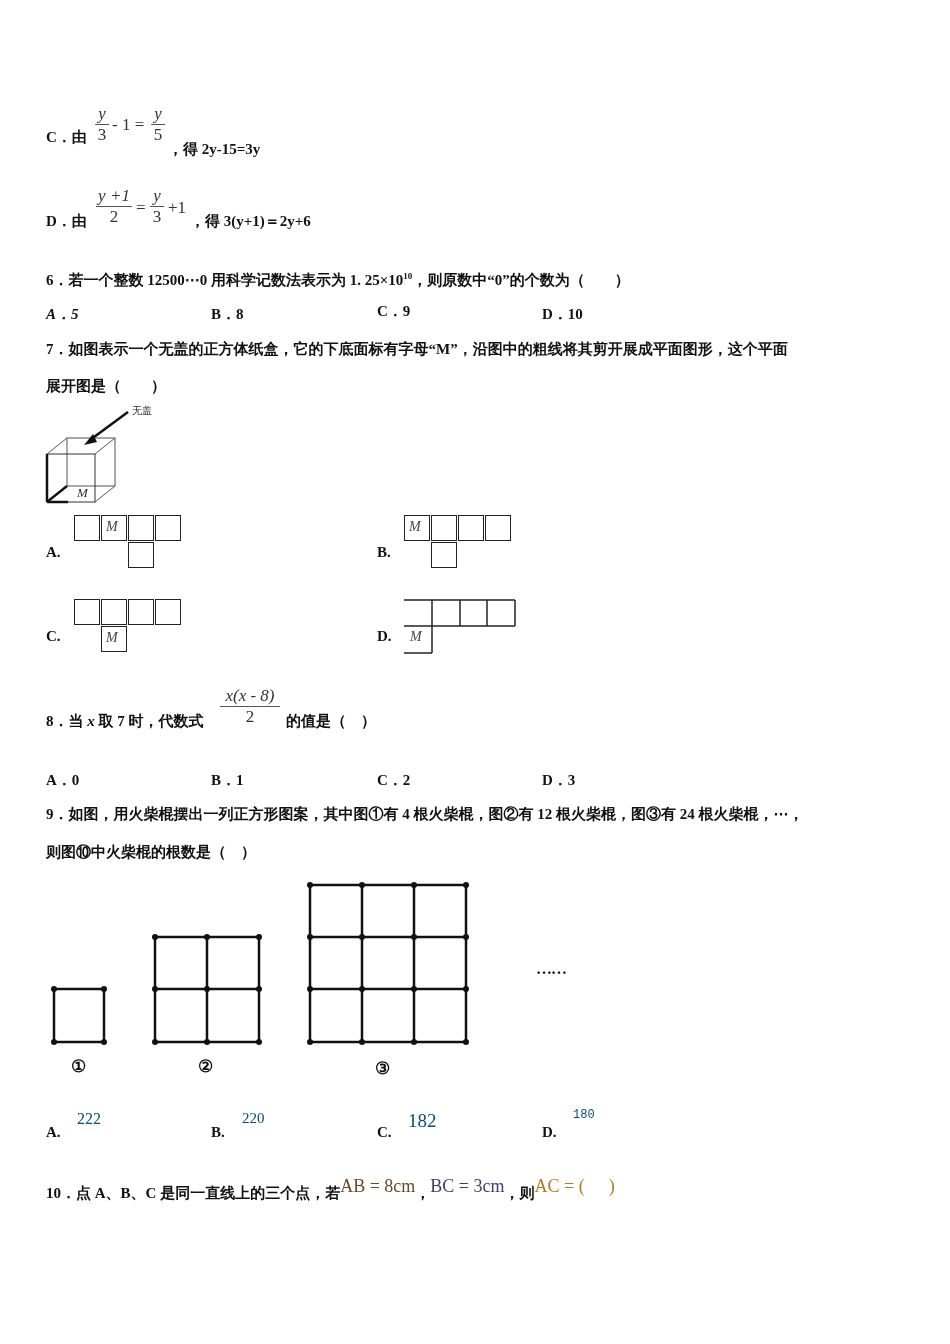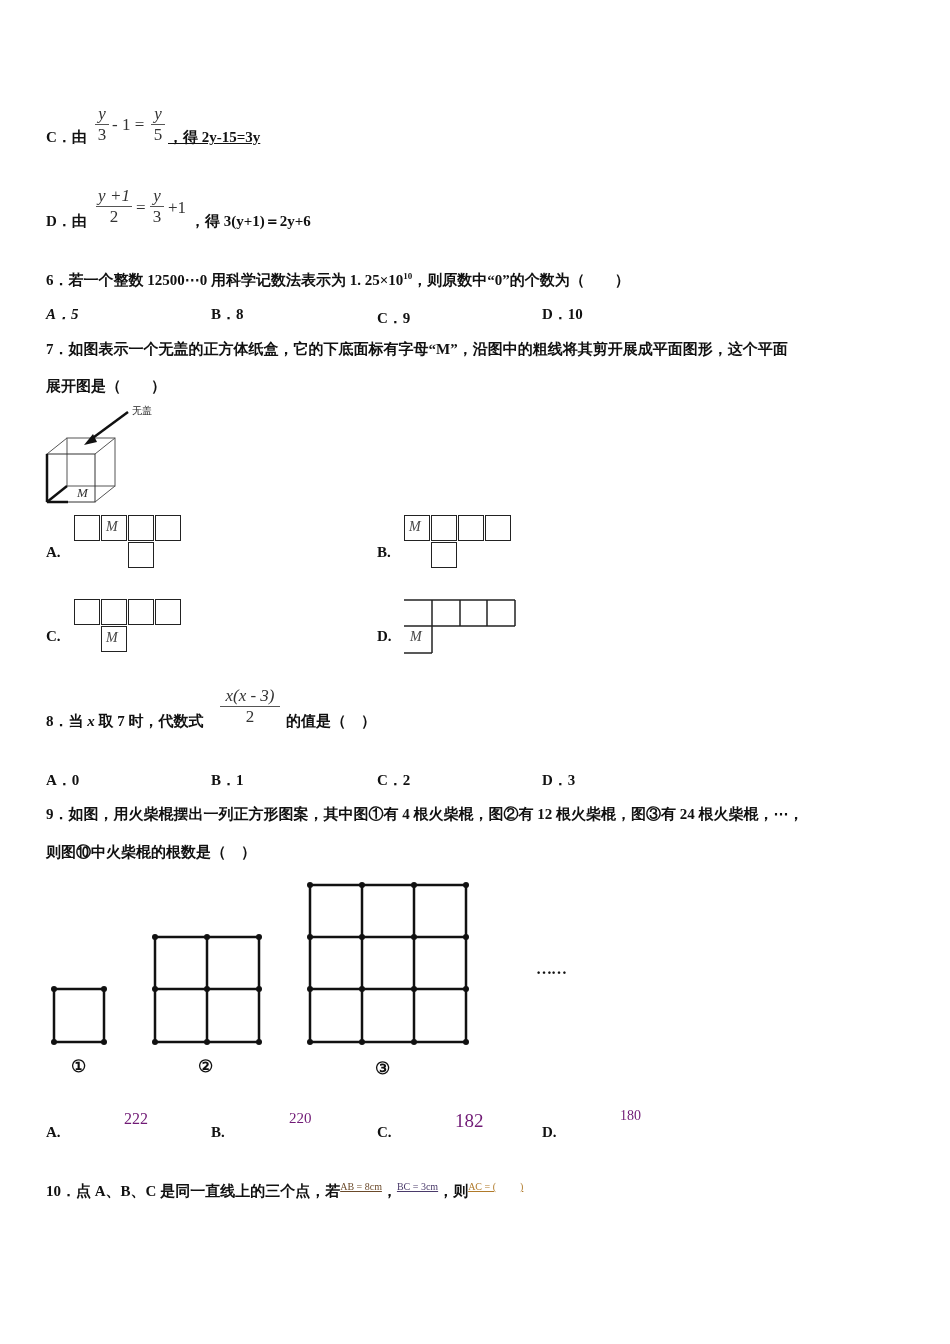--- a/index.html
+++ b/index.html
@@ -11,41 +11,41 @@
     .frac { position: absolute; display: inline-block; text-align: center;
             font-family: "Liberation Serif", serif; font-weight: normal; color: #333; font-size: 17px; }
     .frac .num { display: block; font-style: italic; }
     .frac .bar { display: block; border-top: 1px solid #555; }
     .frac .den { display: block; }
     .mathn { font-weight: normal; font-size: 17px; color: #333; }
     sup { font-size: 9px; }
     .net { position: absolute; }
     .cell { position: absolute; width: 26px; height: 26px; box-sizing: border-box; border: 1.5px solid #222; background: #fff; }
     .cell .m { position: absolute; left: 4px; top: 3px; font-style: italic; font-size: 14px; color: #444; font-family: "Liberation Serif", serif; }
-    .sup-opt { font-weight: normal; font-size: 16px; color: #701a75; position: absolute; margin-left: 47px; }
-    .q10math { font-weight: normal; font-family: "Liberation Serif", serif; font-size: 10px; text-decoration: underline; }
+    .sup-opt { font-weight: normal; font-size: 16px; color: #0c4a6e; position: absolute; }
+    .q10math { font-weight: normal; font-family: "Liberation Serif", serif; font-size: 18px; }
   </style>
 </head>
 <body>
 
 <div class="abs q" style="left:46px;top:128px;">
   <span>C．由</span>
 </div>
 <div class="frac" style="left:95px;top:104px;width:14px;">
   <span class="num">y</span>
   <span class="bar"></span>
   <span class="den" style="font-style:normal">3</span>
 </div>
 <span class="abs mathn" style="left:112px;top:115px;">- 1 =</span>
 <div class="frac" style="left:151px;top:104px;width:14px;">
   <span class="num">y</span>
   <span class="bar"></span>
   <span class="den" style="font-style:normal">5</span>
 </div>
-<span class="abs q" style="left:168px;top:128px;text-decoration:underline;">，得 2y-15=3y</span>
+<span class="abs q" style="left:168px;top:140px;">，得 2y-15=3y</span>
 
 <div class="abs q" style="left:46px;top:212px;">
   <span>D．由</span>
 </div>
 <div class="frac" style="left:96px;top:186px;width:36px;">
   <span class="num">y +1</span>
   <span class="bar"></span>
   <span class="den" style="font-style:normal">2</span>
 </div>
 <span class="abs mathn" style="left:136px;top:198px;">=</span>
@@ -55,21 +55,21 @@
   <span class="den" style="font-style:normal">3</span>
 </div>
 <span class="abs mathn" style="left:168px;top:198px;">+1</span>
 <span class="abs q" style="left:190px;top:212px;">，得 3(y+1)＝2y+6</span>
 
 <div class="abs q" style="left:46px;top:271px;">
   <span>6．若一个整数 12500⋯0 用科学记数法表示为 1. 25×10</span><sup>10</sup><span>，则原数中“0”的个数为（　　）</span>
 </div>
 <span class="abs opt" style="left:46px;top:305px;font-style:italic;">A．5</span>
 <span class="abs opt" style="left:211px;top:305px;">B．8</span>
-<span class="abs opt" style="left:377px;top:309px;">C．9</span>
+<span class="abs opt" style="left:377px;top:302px;">C．9</span>
 <span class="abs opt" style="left:542px;top:305px;">D．10</span>
 
 <div class="abs q" style="left:46px;top:340px;">7．如图表示一个无盖的正方体纸盒，它的下底面标有字母“M”，沿图中的粗线将其剪开展成平面图形，这个平面</div>
 <div class="abs q" style="left:46px;top:377px;">展开图是（　　）</div>
 
 <div class="abs" style="left:40px;top:400px;width:130px;height:105px;">
   <svg width="130" height="105" viewBox="0 0 130 105">
 
     <rect x="27" y="38" width="48" height="48" fill="none" stroke="#555" stroke-width="1"></rect>
 
@@ -138,21 +138,21 @@
   </svg>
   <span class="m abs" style="left:6px;top:30px;font-style:italic;font-size:14px;color:#444;">M</span>
 </div>
 
 <div class="abs q" style="left:46px;top:712px;">
   <span>8．当</span>
   <i>x</i>
   <span>取 7 时，代数式</span>
 </div>
 <div class="frac" style="left:220px;top:686px;width:60px;">
-  <span class="num">x(x - 3)</span>
+  <span class="num">x(x - 8)</span>
   <span class="bar"></span>
   <span class="den" style="font-style:normal">2</span>
 </div>
 <span class="abs q" style="left:286px;top:712px;">的值是（　）</span>
 <span class="abs opt" style="left:46px;top:771px;">A．0</span>
 <span class="abs opt" style="left:211px;top:771px;text-align:right;">B．1</span>
 <span class="abs opt" style="left:377px;top:771px;">C．2</span>
 <span class="abs opt" style="left:542px;top:771px;">D．3</span>
 
 <div class="abs q" style="left:46px;top:805px;">9．如图，用火柴棍摆出一列正方形图案，其中图①有 4 根火柴棍，图②有 12 根火柴棍，图③有 24 根火柴棍，⋯，</div>
@@ -212,17 +212,17 @@
   <span class="abs" style="left:492px;top:88px;font-size:16px;font-weight:bold;letter-spacing:-1px;">……</span>
 </div>
 
 <span class="abs opt" style="left:46px;top:1124px;">A.</span>
 <span class="sup-opt" style="left:77px;top:1110px;">222</span>
 <span class="abs opt" style="left:211px;top:1124px;">B.</span>
 <span class="sup-opt" style="left:242px;top:1110px;font-size:15px;">220</span>
 <span class="abs opt" style="left:377px;top:1124px;">C.</span>
 <span class="sup-opt" style="left:408px;top:1110px;font-size:19px;">182</span>
 <span class="abs opt" style="left:542px;top:1124px;">D.</span>
-<span class="sup-opt" style="left:573px;top:1108px;font-size:14px;">180</span>
+<span class="sup-opt" style="left:573px;top:1108px;font-size:12px;font-family:Liberation Mono, monospace;">180</span>
 
 <div class="abs q" style="left:46px;top:1182px;">
   <span>10．点 A、B、C 是同一直线上的三个点，若</span><span class="q10math" style="color:#6b4a2a;position:relative;top:-6px;">AB = 8cm</span><span>，</span><span class="q10math" style="color:#4a3a6a;position:relative;top:-6px;">BC = 3cm</span><span>，则</span><span class="q10math" style="color:#b07a2a;position:relative;top:-6px;">AC = (</span><span class="q10math" style="color:#b07a2a;position:relative;top:-6px;margin-left:24px;">)</span>
 </div>
 
 </body></html>

